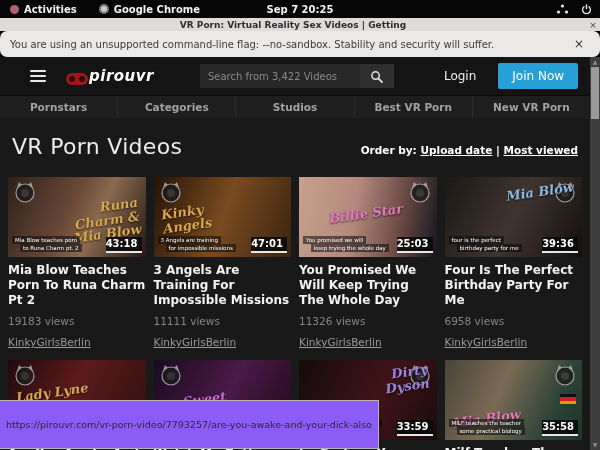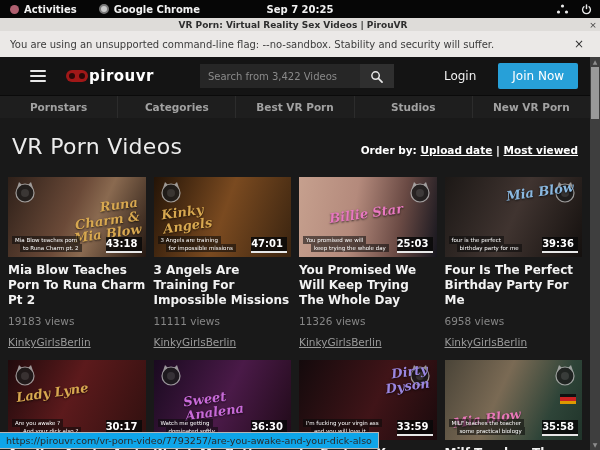--- a/index.html
+++ b/index.html
@@ -19,40 +19,40 @@
 
   
   .tabstrip { position:absolute; top:18px; left:0; width:600px; height:13px; background:#dedcd9;
     display:flex; align-items:center; }
   .tabstrip .tab-title { flex:1; text-align:center; font-size:9px; color:#2e2e2e; font-weight:bold;
     white-space:nowrap; overflow:hidden; }
   .tabstrip .tab-close { width:14px; text-align:center; color:#444; font-size:9px; cursor:default; }
 
   
   .infobar { position:absolute; top:31px; left:0; width:600px; height:26px; background:#ebe9e7;
-    display:flex; align-items:center; font-size:10px; color:#3c3c3c; padding:0 10px; }
+    display:flex; align-items:center; font-size:10px; color:#3c3c3c; padding:0 10px;border-radius:7px; }
   .infobar .msg { flex:1; }
   .infobar .ib-close { color:#333; font-size:12px; padding:0 6px; }
 
   
   .viewport { position:absolute; top:57px; left:0; width:600px; height:393px; background:#191919; overflow:hidden; }
 
   
   .scrollbar { position:absolute; top:0; right:0; width:10px; height:393px; background:#3e3e3e; z-index:40; }
   .scrollbar .arrow { height:10px; color:#8e8e8e; font-size:6px; text-align:center; line-height:10px; }
   .scrollbar .thumb { position:absolute; top:10px; left:1px; width:8px; height:52px; background:#9a9a9a; }
   .scrollbar .arrow.down { position:absolute; bottom:0; width:10px; }
 
   .content { width:590px; }
 
   
   .siteheader { height:38px; background:#141414; display:flex; align-items:center; }
   .burger { width:16px; margin-left:30px; cursor:pointer; }
   .burger span { display:block; height:2px; background:#e8e8e8; margin:3px 0; border-radius:1px; }
-  .logo { display:flex; align-items:center; margin-left:20px; cursor:pointer; }
+  .logo { display:flex; align-items:flex-end; margin-left:20px; cursor:pointer;font-style:italic; }
   .logo .headset { width:22px; height:12px; background:#a01818; border-radius:6px; position:relative; margin-right:1px; }
   .logo .headset:before, .logo .headset:after { content:""; position:absolute; top:3px; width:6px; height:6px;
     border-radius:50%; background:#2a0808; }
   .logo .headset:before { left:3px; } .logo .headset:after { right:3px; }
   .logo .logotext { color:#fff; font-size:15px; font-weight:bold; letter-spacing:.5px; }
   .searchwrap { display:flex; margin-left:46px; }
   .searchwrap input { width:160px; height:24px; background:#262626; border:none; color:#9a9a9a;
     font-size:10px; padding:0 8px; font-family:inherit; outline:none; }
   .searchwrap input::placeholder { color:#8a8a8a; }
   .searchbtn { width:34px; height:24px; background:#2f2f2f; border:none; display:flex;
@@ -94,22 +94,22 @@
   .duration { position:absolute; right:4px; bottom:4px; background:rgba(8,8,8,.85); color:#fff;
     font-size:10px; font-weight:bold; padding:1px 4px 2px 0; border-bottom:2px solid #e8e8e8; }
   .deflag { position:absolute; right:6px; top:34px; width:16px; height:10px; display:none; }
   .deflag i { display:block; height:33.3%; }
   .deflag .f1{background:#111;} .deflag .f2{background:#c22;} .deflag .f3{background:#d90;}
   .vtitle { color:#f2f2f2; font-size:12px; font-weight:bold; line-height:1.25; margin-top:6px; }
   .views { color:#868686; font-size:10.5px; margin-top:7px; }
   .studio { color:#9a9a9a; font-size:10.5px; margin-top:9px;text-decoration:underline; }
 
   
-  .statusbar { position:absolute; left:0; bottom:1px; background:#0ea5e9; border:1px solid #b5b5b5;
-    border-left:none; color:#2a2a2a; font-size:9.5px; padding:2px 6px; z-index:60; white-space:nowrap; }
+  .statusbar { position:absolute; left:0; bottom:1px; background:#8b5cf6; border:1px solid #b5b5b5;
+    border-left:none; color:#2a2a2a; font-size:9.5px; padding:18px 6px; z-index:60; white-space:nowrap; }
 </style>
 </head>
 <body>
 
 <div class="stage">
 
   <div class="sysbar">
     <span class="dot"></span>
     <span>Activities</span>
     <span class="chrome-ic"></span>
@@ -122,21 +122,21 @@
         <circle cx="10.5" cy="8" r="1.6" fill="#e8e8e8"></circle>
       </svg>
       <svg width="11" height="11" viewBox="0 0 12 12">
         <path d="M6 1v4" stroke="#e8e8e8" stroke-width="1.6" stroke-linecap="round"></path>
         <path d="M3.2 3a4.3 4.3 0 1 0 5.6 0" fill="none" stroke="#e8e8e8" stroke-width="1.5" stroke-linecap="round"></path>
       </svg>
     </span>
   </div>
 
   <div class="tabstrip">
-    <span class="tab-title">VR Porn: Virtual Reality Sex Videos | PirouVR</span>
+    <span class="tab-title">VR Porn: Virtual Reality Sex Videos | Getting</span>
     <span class="tab-close">×</span>
   </div>
 
   <div class="infobar">
     <span class="msg">You are using an unsupported command-line flag: --no-sandbox. Stability and security will suffer.</span>
     <span class="ib-close">×</span>
   </div>
 
   <div class="viewport">
     <div class="content">
@@ -160,22 +160,22 @@
             </svg>
           </button>
         </div>
         <span class="login">Login</span>
         <button class="joinbtn">Join Now</button>
       </div>
 
       <div class="nav" id="nav">
           <div class="navitem">Pornstars</div>
           <div class="navitem">Categories</div>
+          <div class="navitem">Studios</div>
           <div class="navitem">Best VR Porn</div>
-          <div class="navitem">Studios</div>
           <div class="navitem">New VR Porn</div>
         </div>
 
       <div class="headrow">
         <h1 class="pagetitle">VR Porn Videos</h1>
         <div class="orderby">
           <span>Order by:</span>
           <a>Upload date</a>
           <span class="sep">|</span>
           <a>Most viewed</a>

